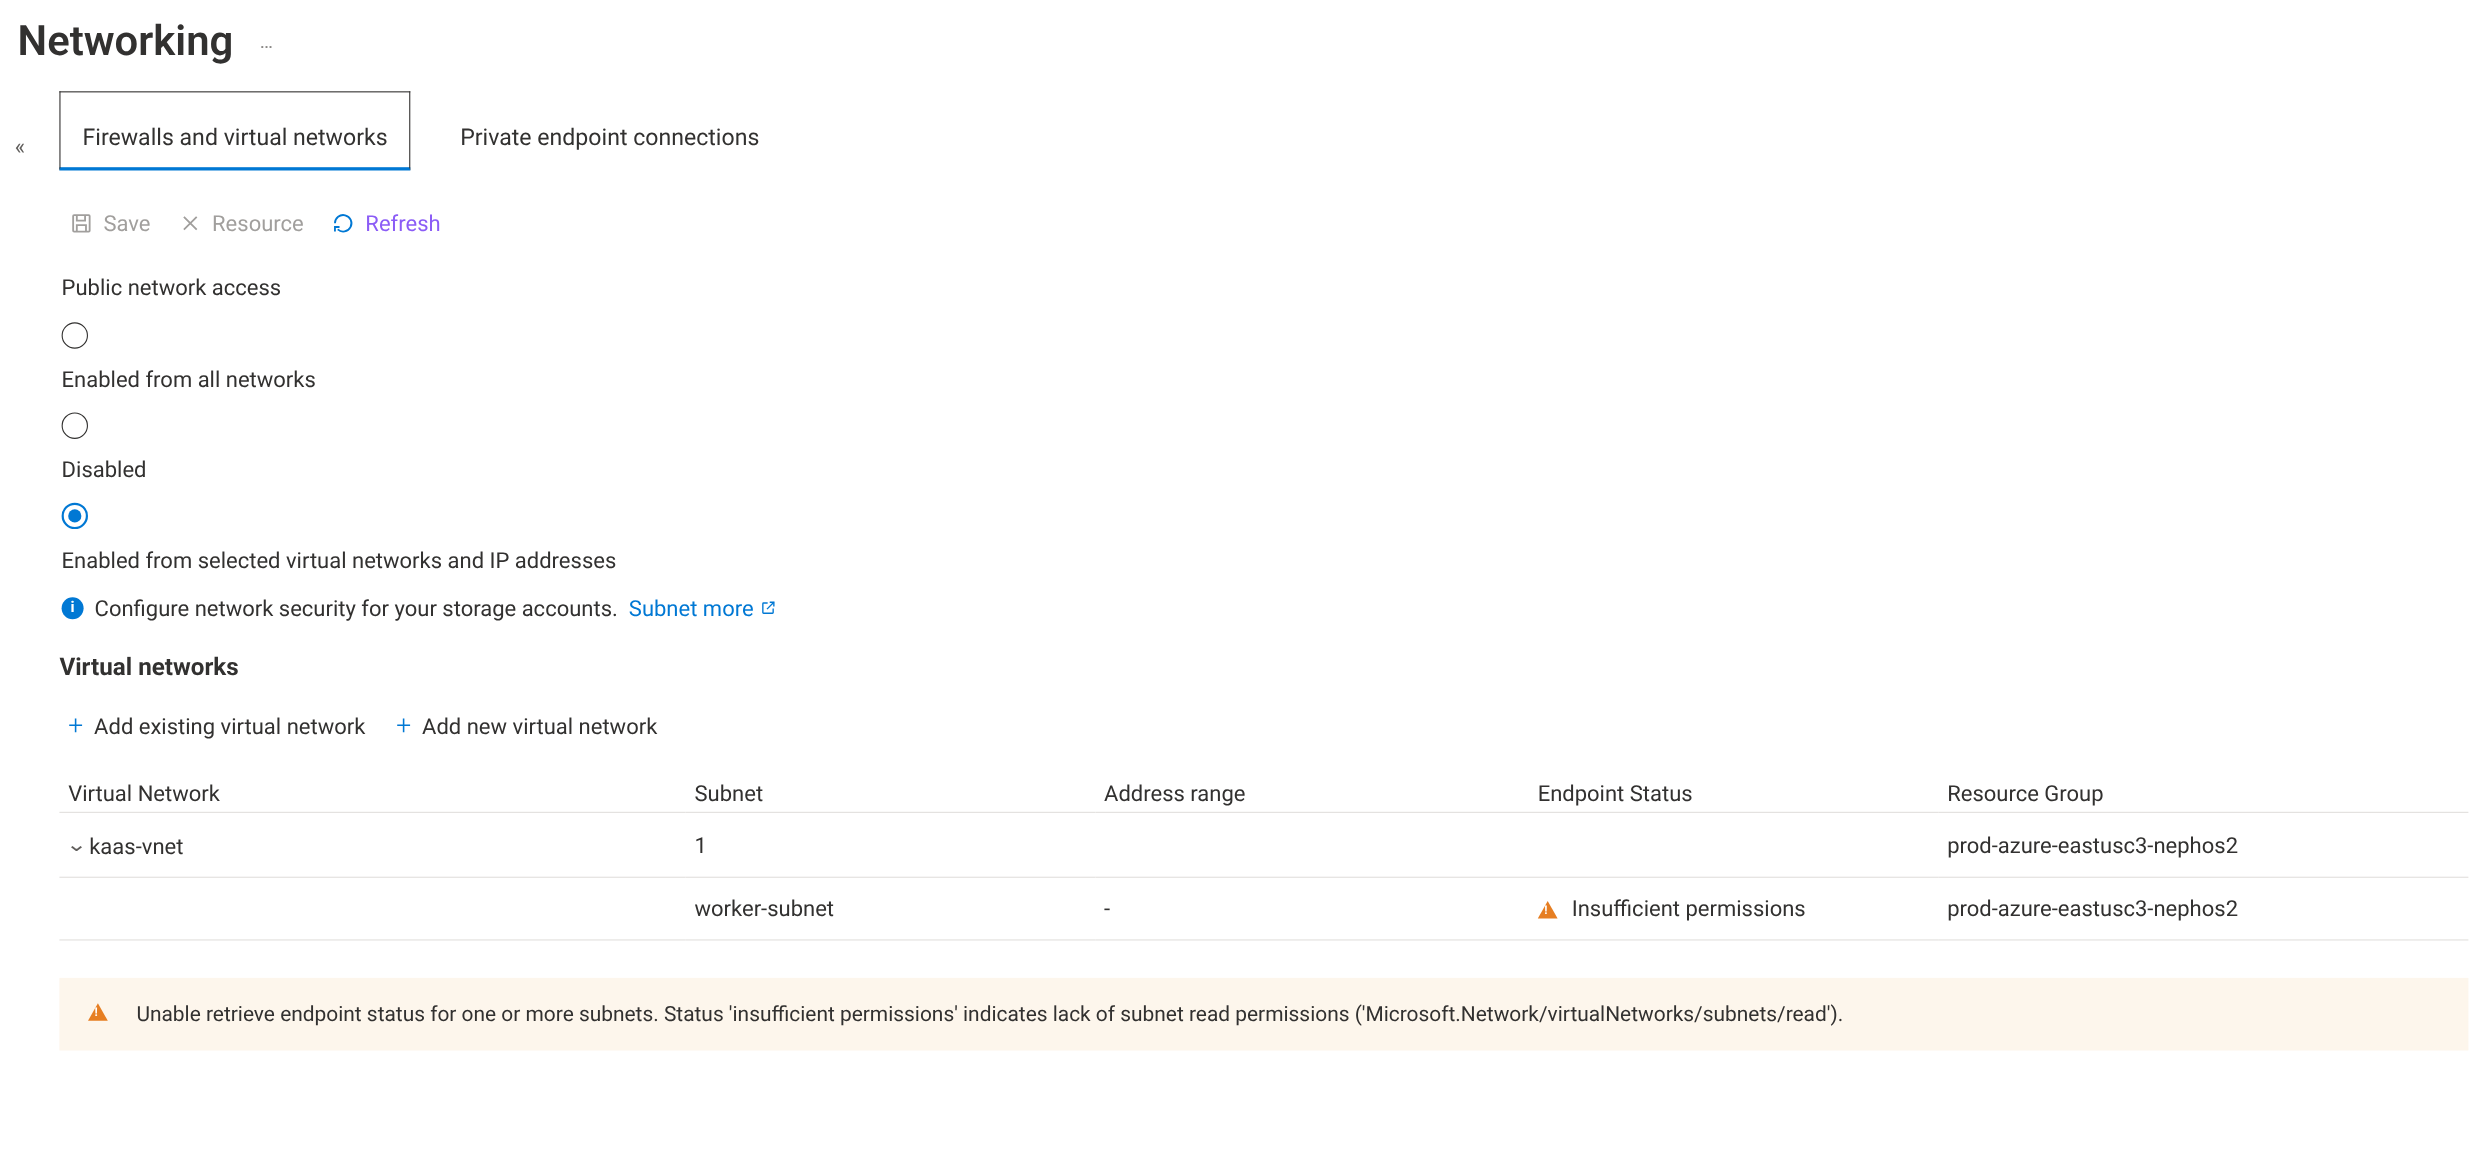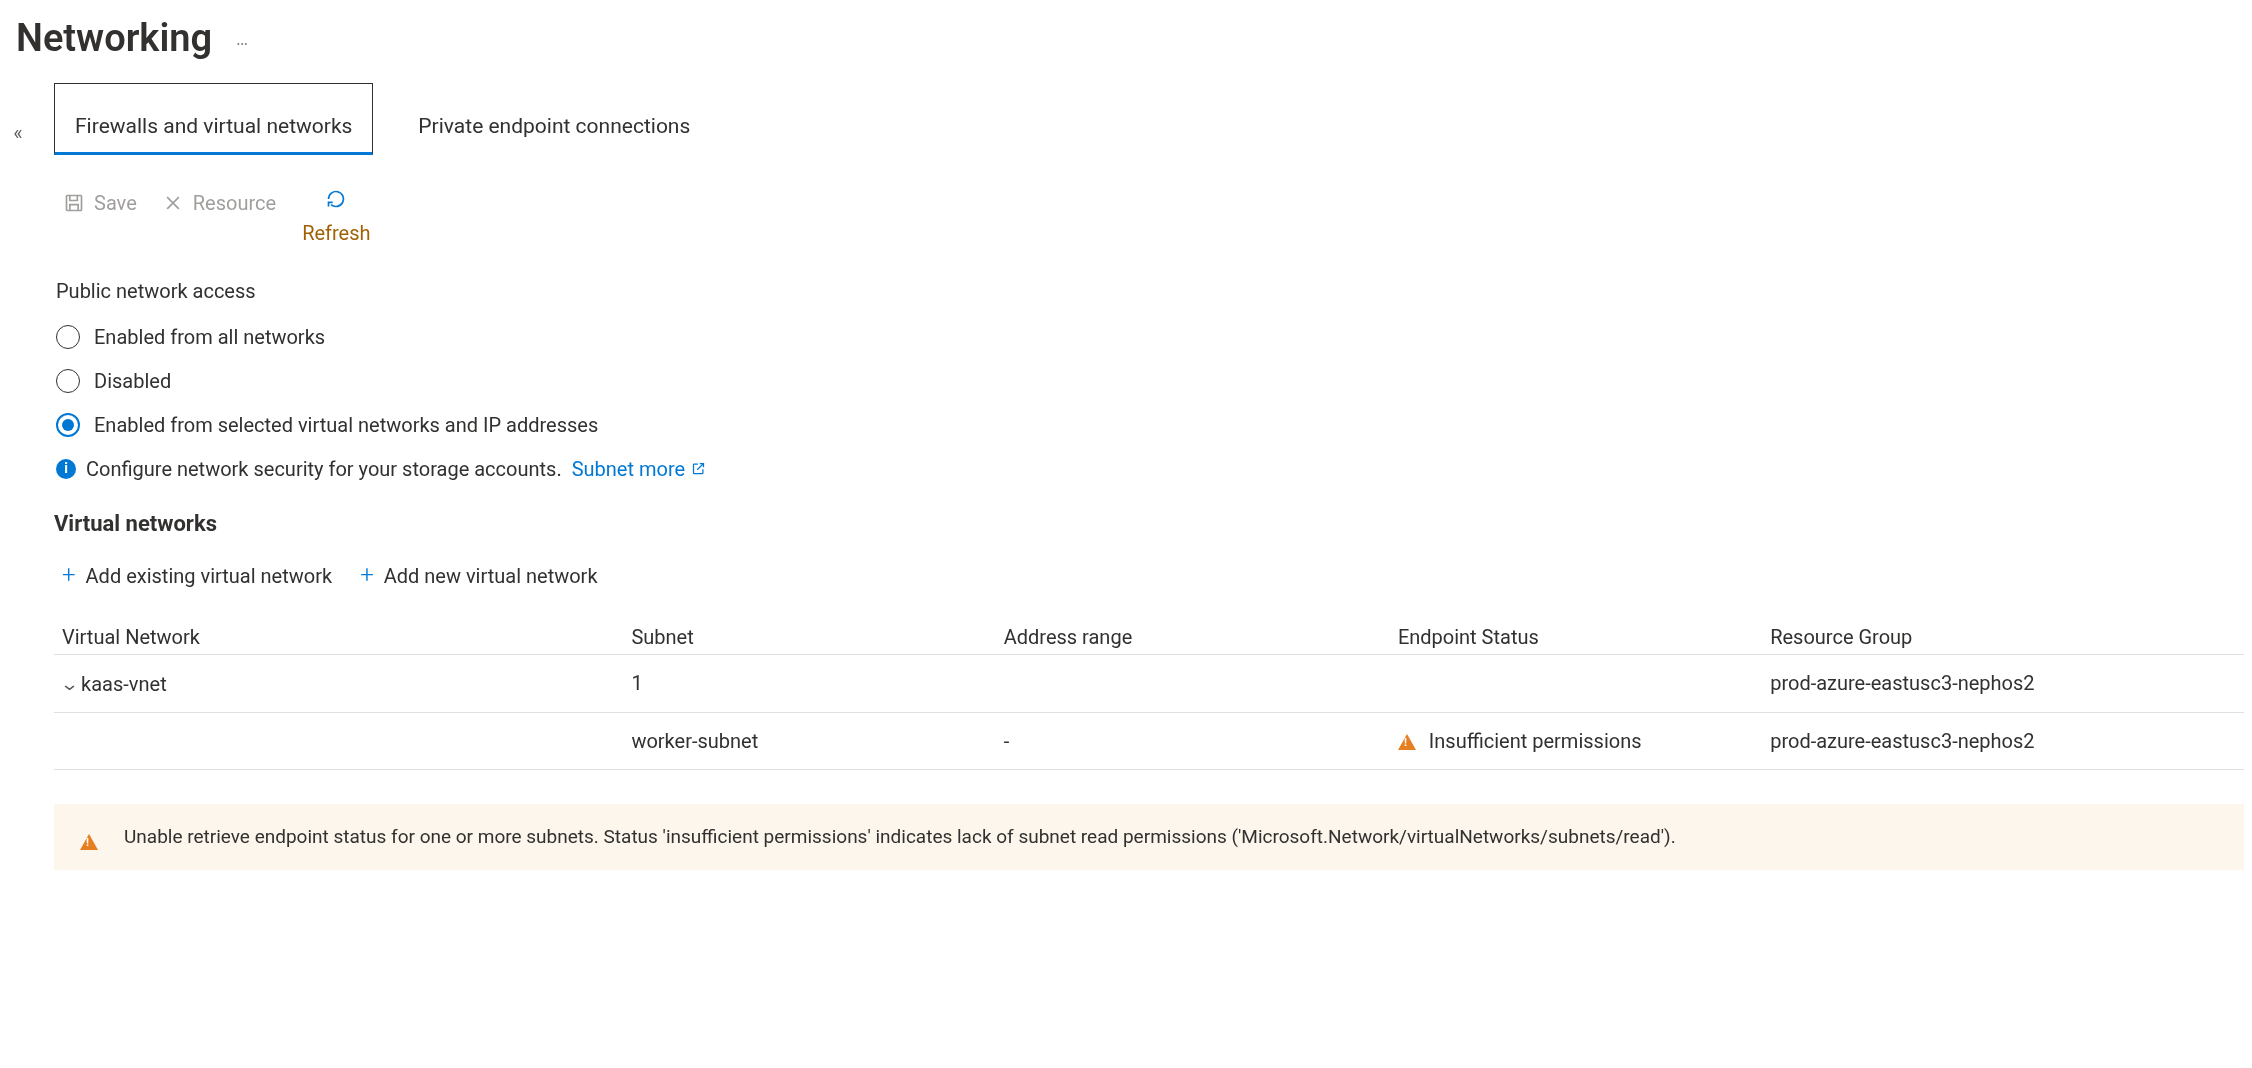--- a/index.html
+++ b/index.html
@@ -62,35 +62,36 @@
       margin: 0 0 30px 10px;
     }
     .tool-btn {
       display: inline-flex;
       align-items: center;
       gap: 10px;
       cursor: pointer;
       color: #a19f9d;
       font-size: 20px;
     }
-    .tool-btn.enabled { color: #a16207; flex-direction: column; }
+    .tool-btn.enabled { color: #8b5cf6; }
     .tool-btn svg { width: 20px; height: 20px; }
     .section-label {
       font-size: 20px;
       margin: 0 0 10px 2px;
       color: #323130;
     }
     .radio-group { margin: 0 0 8px 2px; }
     .radio-row {
       display: flex;
-      align-items: center;
+      align-items: flex-start;
       gap: 14px;
       padding: 8px 0;
       cursor: pointer;
       font-size: 20px;
+      flex-direction: column;
     }
     .radio-outer {
       width: 24px; height: 24px;
       border: 1.5px solid #323130;
       border-radius: 50%;
       display: inline-flex;
       align-items: center;
       justify-content: center;
       flex-shrink: 0;
     }
@@ -193,21 +194,21 @@
       left: -3px; top: 1px;
       color: #fff;
       font-size: 11px;
       font-weight: 700;
     }
     .alert-box {
       background: #fdf6ec;
       margin-top: 34px;
       padding: 20px 32px 20px 26px;
       display: flex;
-      align-items: flex-end;
+      align-items: flex-start;
       gap: 18px;
       font-size: 19px;
     }
     .alert-box .warn-tri { margin-top: 3px; }
   </style>
 </head>
 <body>
 
 <div class="page-title">
   <span>Networking</span>

